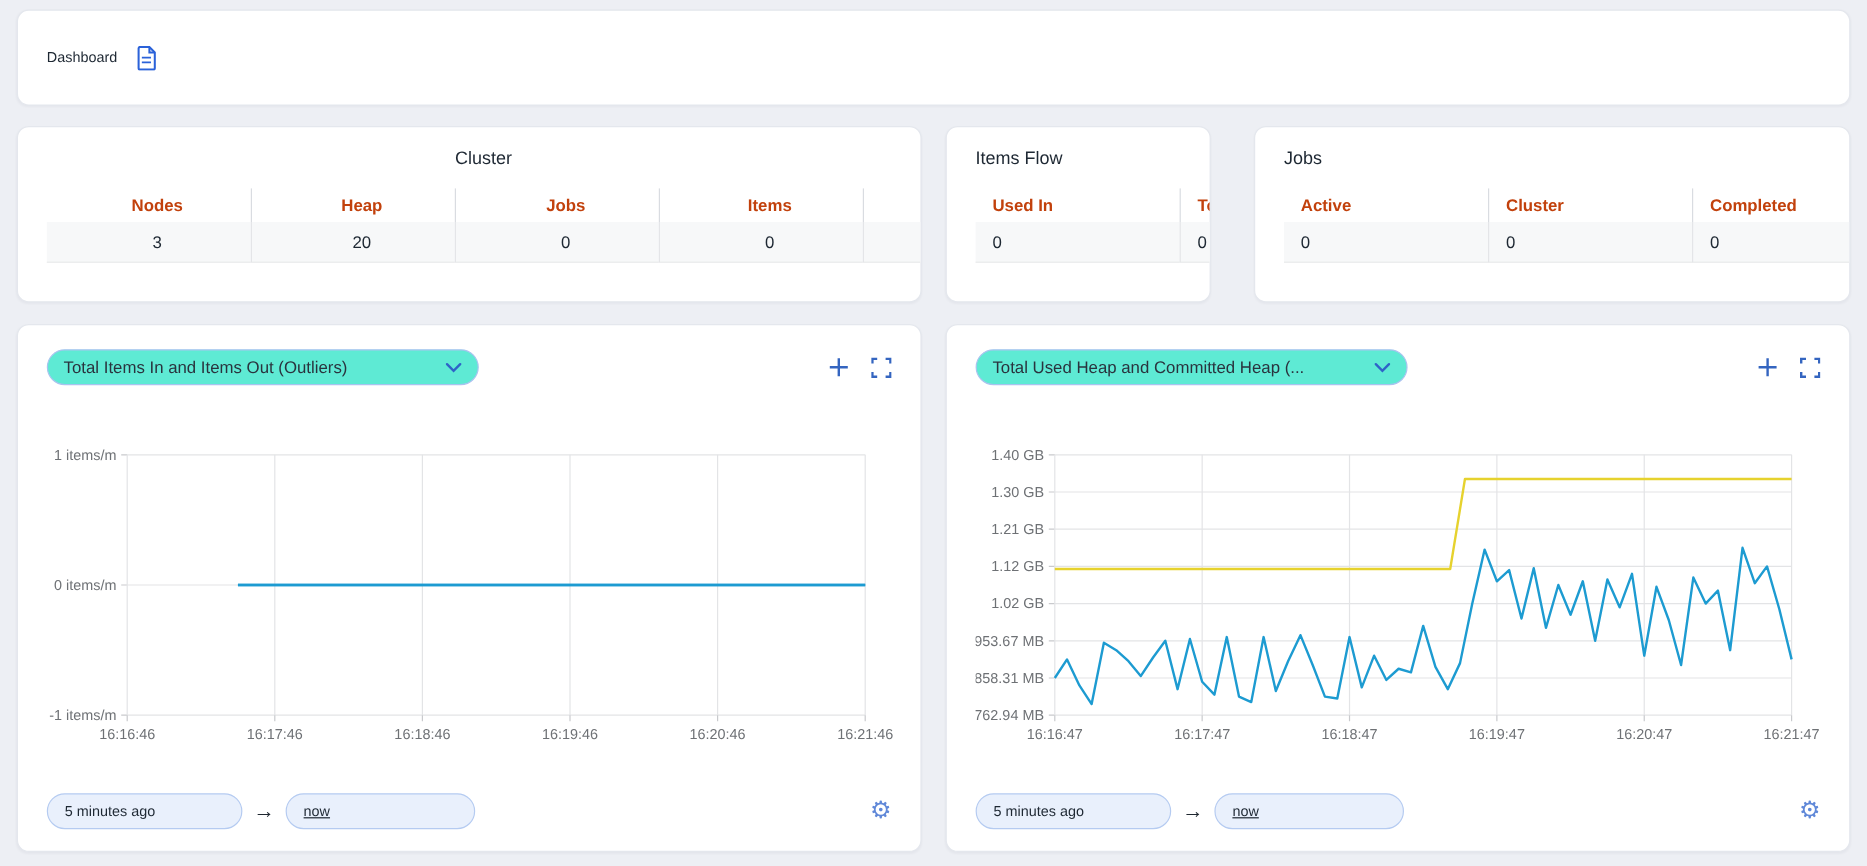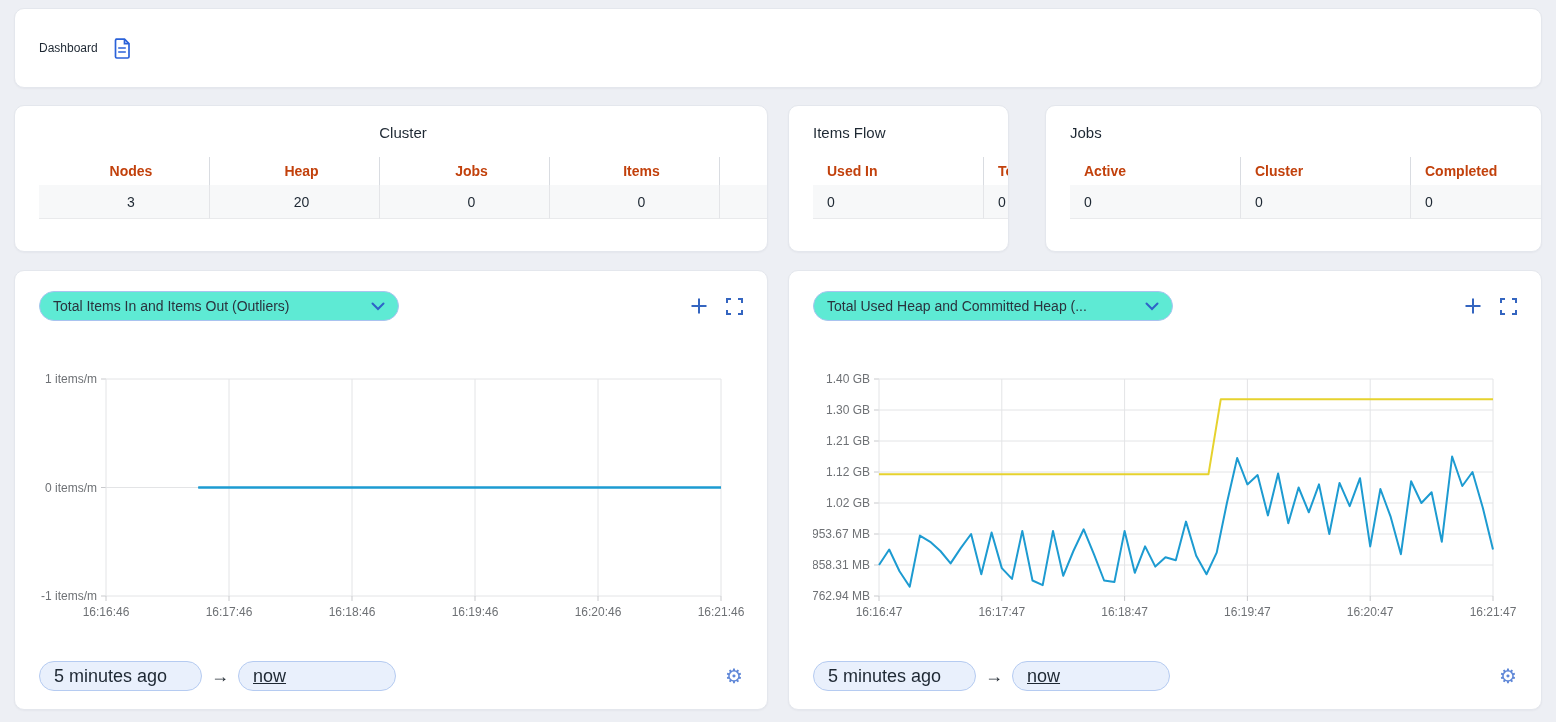--- a/index.html
+++ b/index.html
@@ -54,21 +54,21 @@
     padding:0 13px; cursor:pointer;
   }
   .dropdown .lbl { font-size:14px; color:#2a333e; white-space:nowrap; overflow:hidden; }
   .hdr-icons { margin-left:auto; display:flex; align-items:center; gap:18px; }
   .icon-btn { background:none; border:none; padding:0; cursor:pointer; display:flex; align-items:center; }
   .chart-mount { margin-top:50px; flex:0 0 auto; }
   .chart-footer { margin-top:auto; display:flex; align-items:center; flex:0 0 auto; }
   .time-pill {
     height:30px; border-radius:16px; background:#e9f0fc;
     border:1px solid #b5cbf1; padding:0 14px;
-    display:flex; align-items:center; font-size:18px; color:#1e2833;
+    display:flex; align-items:center; font-size:12px; color:#1e2833;
     cursor:pointer; white-space:nowrap;
   }
   .pill-from { width:163px; }
   .pill-to   { width:158px;text-decoration:underline; }
   .arrow { font-size:18px; color:#1f2730; margin:0 9px; }
   .gear-btn { margin-left:auto; font-size:20px; color:#6088d8; line-height:1;
     background:none; border:none; cursor:pointer; padding:0; }
   svg text { font-family:"Liberation Sans", sans-serif; }
 </style>
 </head>

